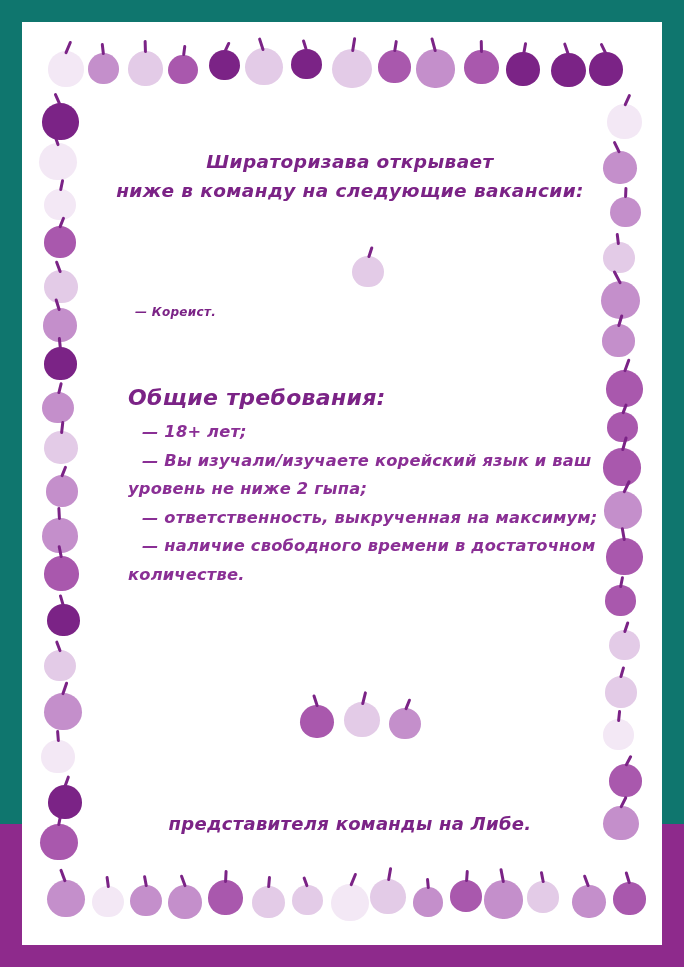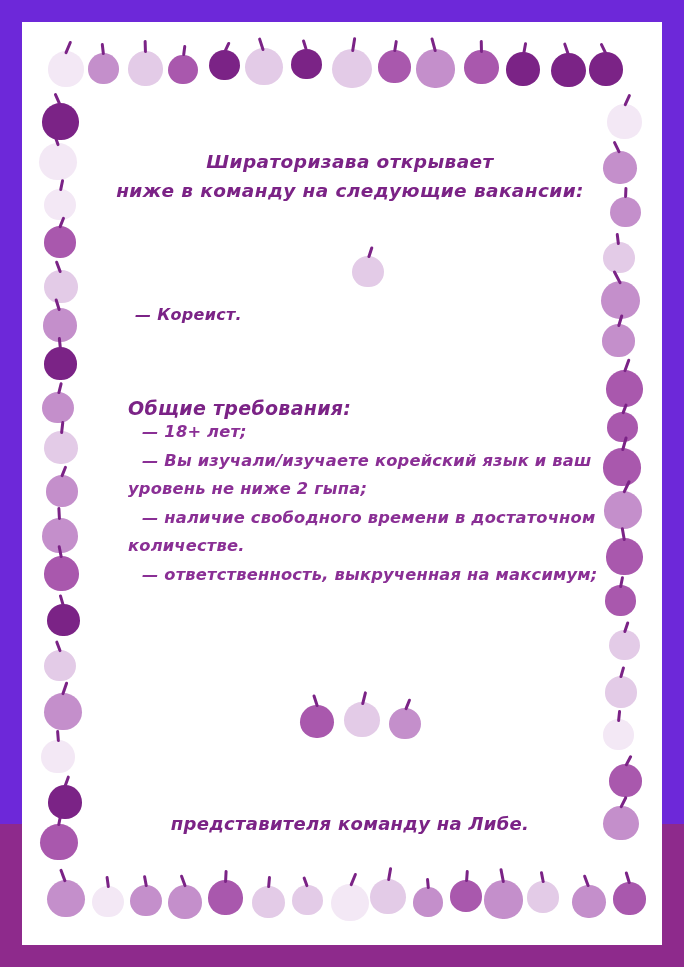--- a/index.html
+++ b/index.html
@@ -10,21 +10,21 @@
     width: 684px;
     height: 967px;
     background: #8e2a8c;
     font-family: "DejaVu Sans", sans-serif;
     overflow: hidden;
   }
   #poster {
     position: relative;
     width: 684px;
     height: 824px;
-    background: #6d28d9;
+    background: #0f766e;
   }
   #card {
     position: absolute;
     left: 22px;
     top: 22px;
     width: 640px;
     height: 923px;
     background: #ffffff;
     overflow: hidden;
   }
@@ -66,31 +66,31 @@
   .title-line2 {
     display: block;
   }
   .vacancy {
     position: absolute;
     top: 283px;
     left: 35px;
     color: #7b2386;
     font-style: italic;
     font-weight: bold;
-    font-size: 16px;
+    font-size: 12px;
     letter-spacing: 0.3px;
   }
   .req-heading {
     position: absolute;
-    top: 375px;
+    top: 363px;
     left: 28px;
     color: #7b2386;
     font-style: italic;
     font-weight: bold;
-    font-size: 19px;
+    font-size: 22px;
     letter-spacing: 0.3px;
   }
   .req-list {
     position: absolute;
     top: 396px;
     left: 28px;
     width: 470px;
     color: #8a2f95;
     font-style: italic;
     font-weight: bold;
@@ -336,24 +336,24 @@
         <span class="title-line2">ниже в команду на следующие вакансии:</span>
       </div>
 
       <div class="vacancy">— Кореист.</div>
 
       <div class="req-heading">Общие требования:</div>
 
       <div class="req-list">
         <span class="req-item">— 18+ лет;</span>
         <span class="req-item">— Вы изучали/изучаете корейский язык и ваш уровень не ниже 2 гыпа;</span>
+        <span class="req-item">— ответственность, выкрученная на максимум;</span>
         <span class="req-item">— наличие свободного времени в достаточном количестве.</span>
-        <span class="req-item">— ответственность, выкрученная на максимум;</span>
       </div>
 
       <div class="footer">
         <br>
-        <span>представителя команду на Либе.</span>
+        <span>представителя команды на Либе.</span>
       </div>
 
     </div>
   </div>
 </div>
 
 </body></html>

